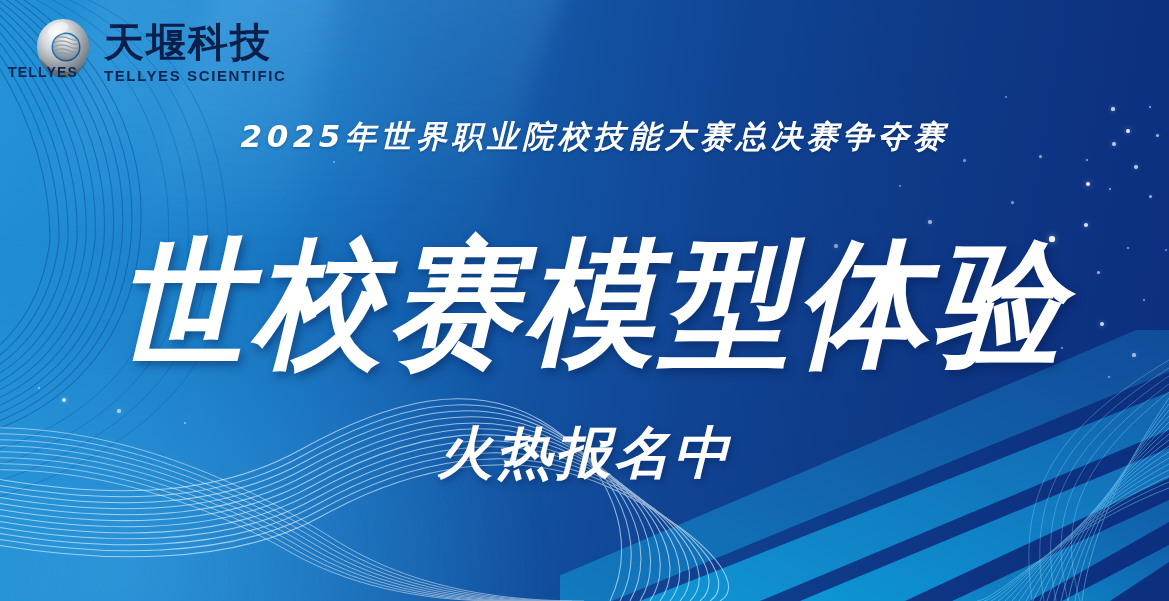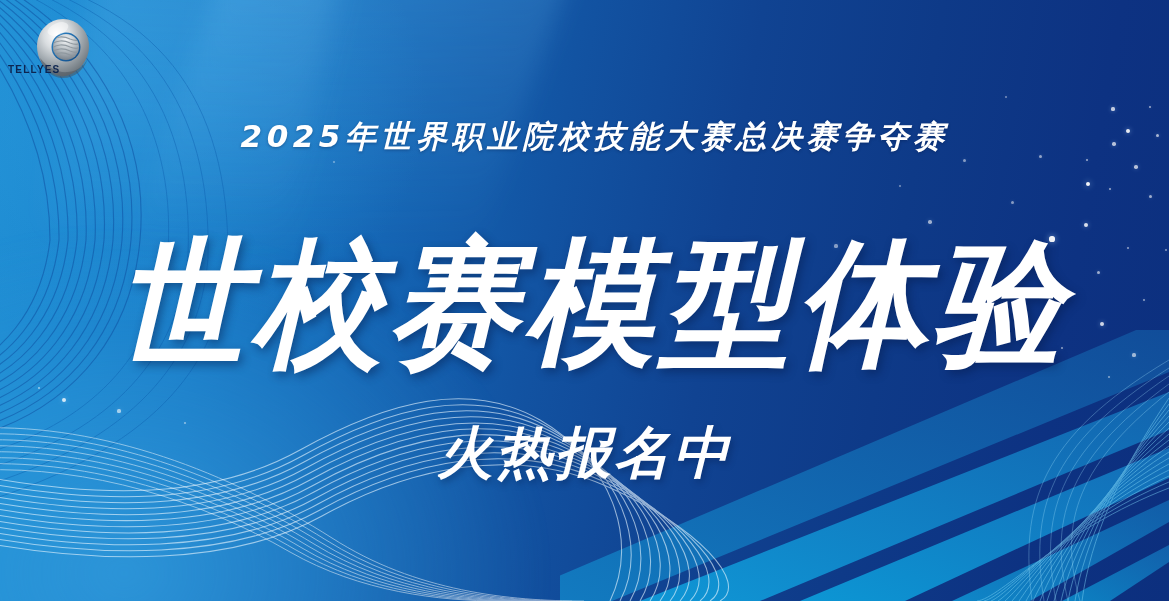--- a/index.html
+++ b/index.html
@@ -100,21 +100,21 @@
     font-size:15px;
     font-weight:bold;
     color:#0d2550;
     letter-spacing:1.6px;
     margin-top:4px;
     font-family:"Liberation Sans", sans-serif;
   }
   .logo-sub-en {
     position:absolute;
     left:8px; top:64px;
-    font-size:10px;
+    font-size:14px;
     font-weight:bold;
     letter-spacing:1.2px;
     color:#0d2550;
     font-family:"Liberation Sans", sans-serif;
     z-index:41;
   }
 
   .headline-wrap {
     position:absolute;
     left:0; right:0; top:116px;
@@ -357,20 +357,24 @@
         <g clip-path="url(#ballClip)" stroke="#8e979e" stroke-width="1.25" fill="none" opacity="0.95">
           <path d="M19,25 C24,20 32,20 38,23 C43,25 46,25 49,23"></path>
           <path d="M19,29 C24,24 32,24 38,27 C43,29 46,29 49,27"></path>
           <path d="M19,33 C24,28 32,28 38,31 C43,33 46,33 49,31"></path>
           <path d="M19,37 C24,32 32,32 38,35 C43,37 46,37 49,35"></path>
           <path d="M19,41 C24,36 32,36 38,39 C43,41 46,41 49,39"></path>
         </g>
         <ellipse cx="26" cy="13" rx="11" ry="6" fill="#ffffff" opacity="0.45" transform="rotate(-22 26 13)"></ellipse>
       </svg>
     </div>
+    <div class="logo-text">
+      <div class="logo-cn">天堰科技</div>
+      <div class="logo-en">TELLYES SCIENTIFIC</div>
+    </div>
   </div>
   <div class="logo-sub-en">TELLYES</div>
 
   <div class="headline-wrap">
     <div class="headline">2025年世界职业院校技能大赛总决赛争夺赛</div>
   </div>
 
   <div class="maintitle-wrap">
     <div class="maintitle">世校赛模型体验</div>
   </div>

